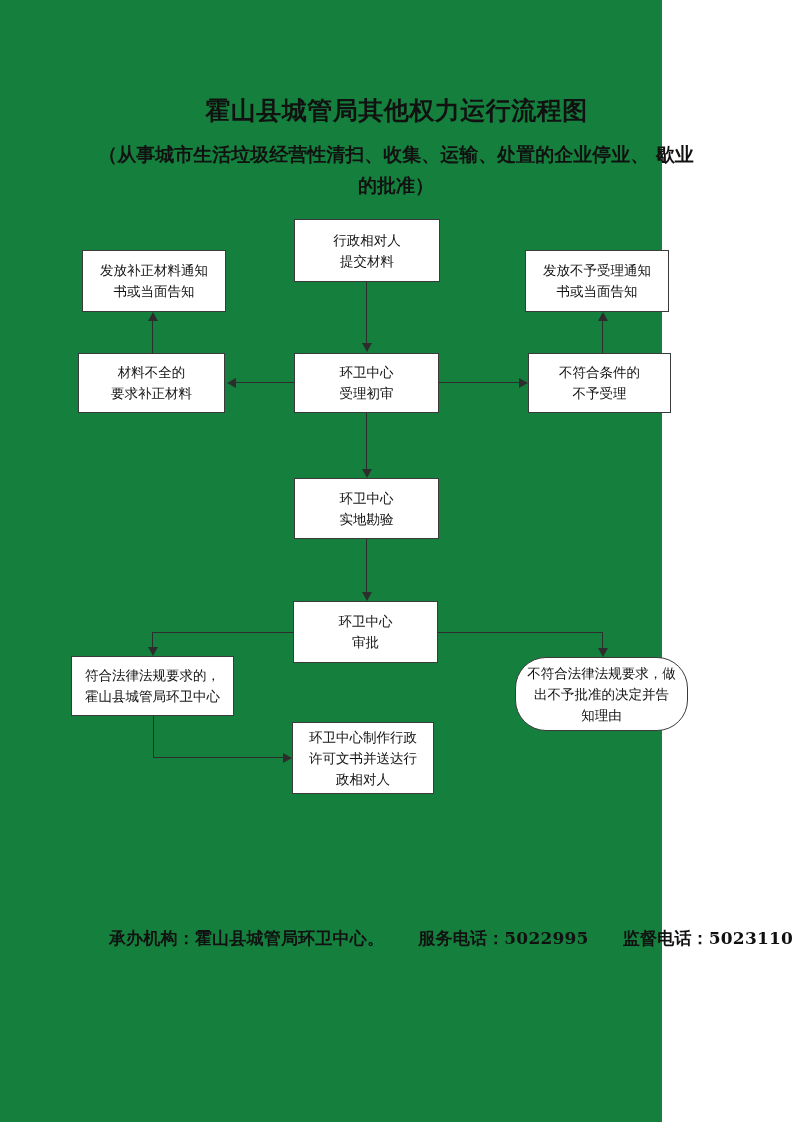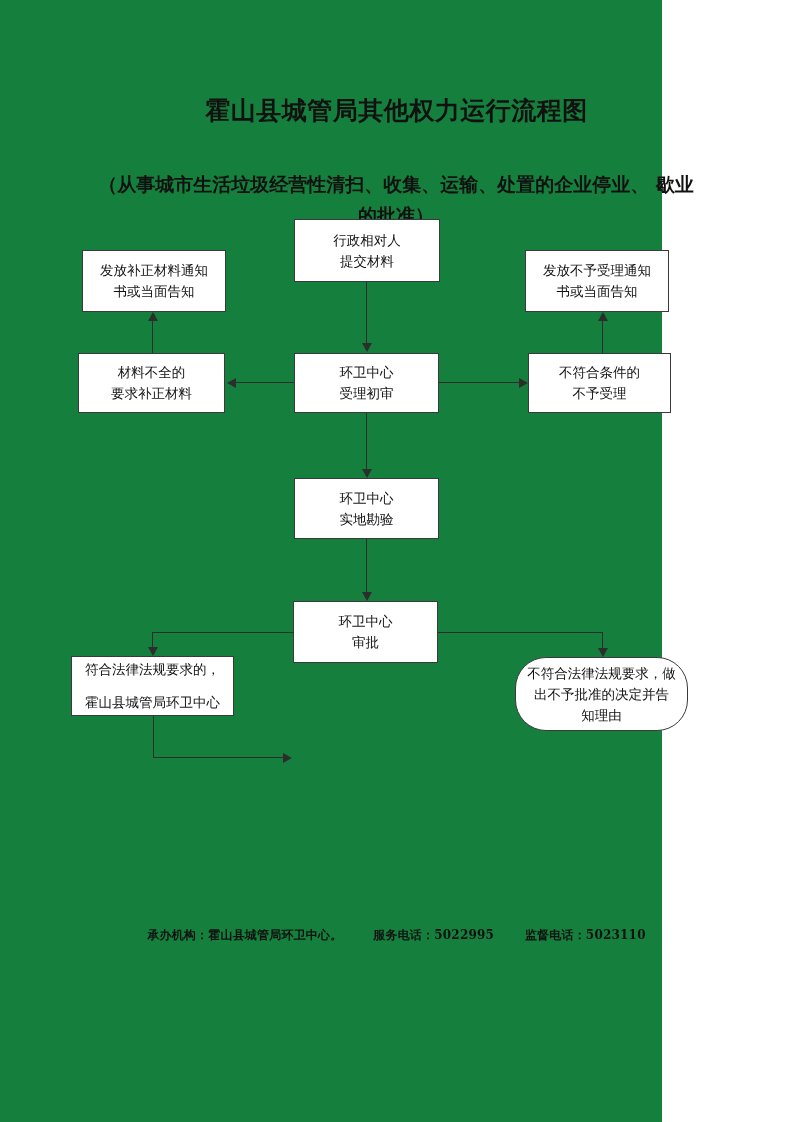--- a/index.html
+++ b/index.html
@@ -40,21 +40,20 @@
   .title-sub {
     position: absolute;
     left: 96px;
     top: 139px;
     width: 600px;
     text-align: center;
     font-size: 19px;
     font-weight: bold;
     line-height: 31px;
     font-family: "DejaVu Serif", "Liberation Serif", serif;
-    margin-top: 30px;
   }
 
   
   .box {
     position: absolute;
     box-sizing: border-box;
     border: 1px solid #3a3a3a;
     background: #ffffff;
     display: flex;
     flex-direction: column;
@@ -100,22 +99,22 @@
     border-bottom: 5px solid transparent;
     border-left: 9px solid #2d2d2d;
   }
 
   
   .footer {
     position: absolute;
     left: 0;
     top: 927px;
     width: 793px;
-    text-align: center;
-    font-size: 12px;
+    text-align: right;
+    font-size: 17px;
     font-weight: bold;
     letter-spacing: 0.2px;
     font-family: "DejaVu Serif", "Liberation Serif", serif;
   }
   .footer .seg { display: inline; }
   .footer .gap { display: inline-block; width: 22px; }
 </style>
 </head>
 <body>
 
@@ -160,31 +159,36 @@
   <div class="box" style="left:294px; top:478px; width:145px; height:61px;">
     <span class="ln">环卫中心</span>
     <span class="ln">实地勘验</span>
   </div>
 
   <div class="box" style="left:293px; top:601px; width:145px; height:62px;">
     <span class="ln">环卫中心</span>
     <span class="ln">审批</span>
   </div>
 
-  <div class="box" style="left:71px; top:656px; width:163px; height:60px;justify-content:space-between;">
+  <div class="box" style="left:71px; top:656px; width:163px; height:60px;">
     <span class="ln">符合法律法规要求的，</span>
     <span class="ln">霍山县城管局环卫中心</span>
   </div>
 
   <div class="box" style="left:515px; top:657px; width:173px; height:74px;border-radius:31px;">
     <span class="ln">不符合法律法规要求，做</span>
     <span class="ln">出不予批准的决定并告</span>
     <span class="ln">知理由</span>
   </div>
 
+  <div class="box" style="left:292px; top:722px; width:142px; height:72px;">
+    <span class="ln">环卫中心制作行政</span>
+    <span class="ln">许可文书并送达行</span>
+    <span class="ln">政相对人</span>
+  </div>
 
   <div class="vline" style="left:366px; top:282px; height:61px;"></div>
   <div class="arrow-down" style="left:362px; top:343px;"></div>
 
   <div class="hline" style="left:236px; top:382px; width:58px;"></div>
   <div class="arrow-left" style="left:227px; top:378px;"></div>
 
   <div class="hline" style="left:439px; top:382px; width:80px;"></div>
   <div class="arrow-right" style="left:519px; top:378px;"></div>
 

